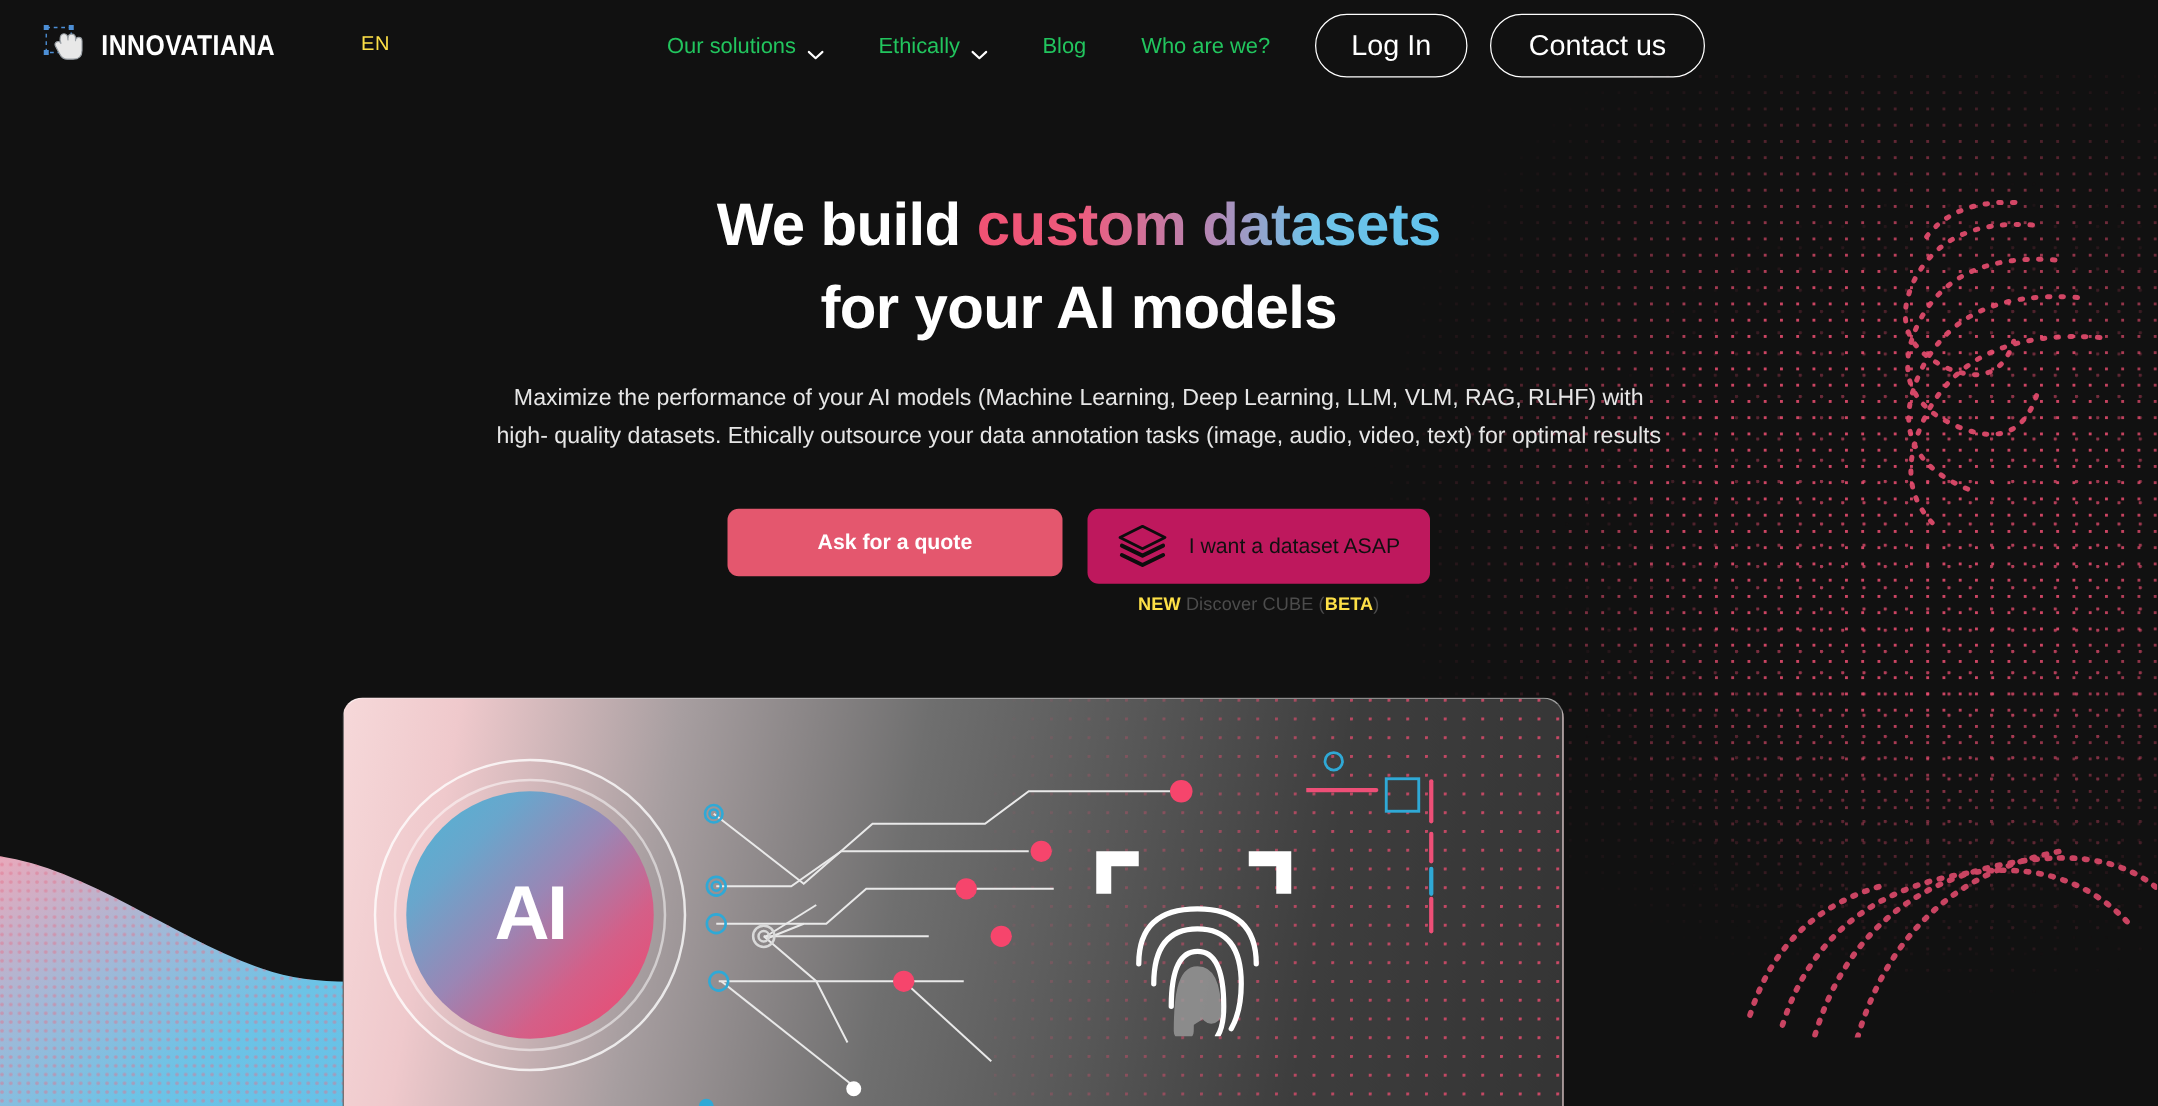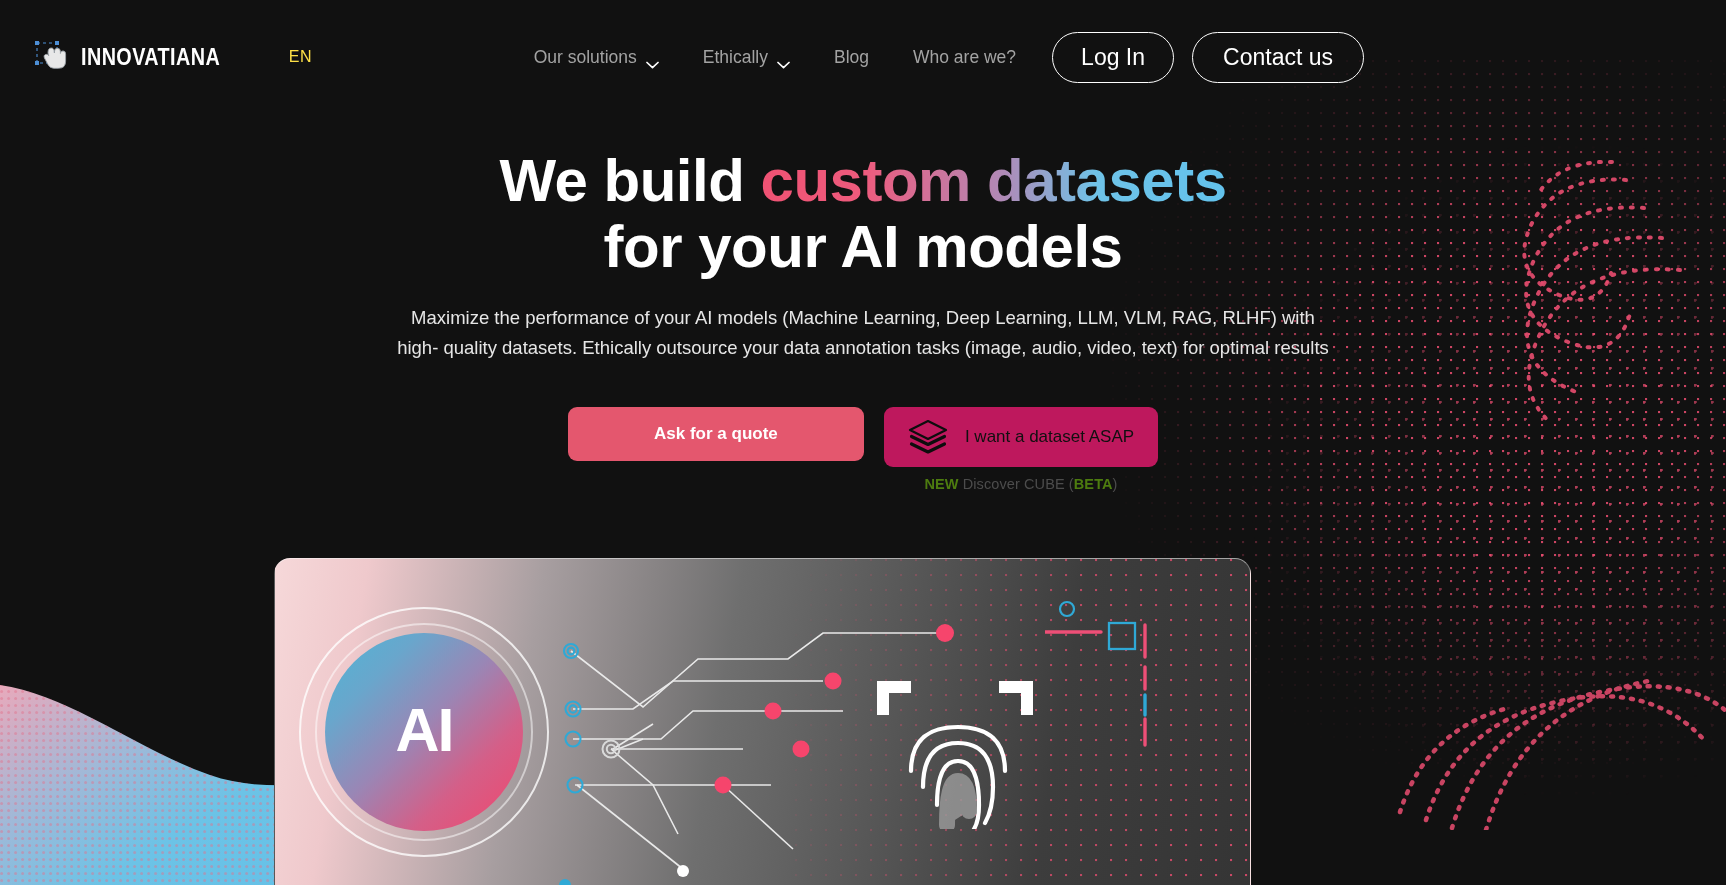--- a/index.html
+++ b/index.html
@@ -69,21 +69,20 @@
     overflow:hidden;
   }
 
   
   .navbar {
     position:absolute; top:0; left:0;
     width:1390px; height:72px;
     display:flex; align-items:center;
     padding:0 26px 0 34px;
     z-index:40;
-    margin-top:21px;
   }
   .brand { display:flex; align-items:center; gap:11px; }
   .brand-mark { width:36px; height:34px; position:relative; }
   .brand-name {
     color:#ffffff;
     font-size:23px;
     letter-spacing:0.5px;
     font-weight:700;
     font-family:"Liberation Sans Narrow","Liberation Sans",sans-serif;
     transform:scaleX(0.86);
@@ -94,21 +93,21 @@
     color:#fde047;
     font-size:16px;
     letter-spacing:0.6px;
   }
   .nav-main {
     margin-left:auto;
     display:flex; align-items:center;
     gap:0px;
   }
   .nav-item {
-    color:#a3a3a3;
+    color:#22c55e;
     font-size:17.5px;
     padding:0 22px;
     display:flex; align-items:center; gap:9px;
     white-space:nowrap;
   }
   .chev { display:inline-block; width:13px; height:8px; }
   .nav-btn {
     border:1.6px solid #ffffff;
     border-radius:26px;
     color:#ffffff;
@@ -122,21 +121,21 @@
 
   
   .hero {
     position:absolute;
     top:0; left:0; width:1726px;
     text-align:center;
     z-index:20;
   }
   .h1 {
     margin-top:148px;
-    font-size:60px;
+    font-size:48px;
     line-height:66px;
     font-weight:700;
     color:#ffffff;
     letter-spacing:-0.5px;
   }
   .h1 .grad {
     background:linear-gradient(90deg,#ef5273 0%,#ee5b7d 22%,#b08ab7 52%,#6fc3e8 72%,#62c2ec 100%);
     -webkit-background-clip:text;
     background-clip:text;
     color:transparent;
@@ -156,21 +155,21 @@
     align-items:flex-start;
     gap:20px;
   }
   .btn-quote {
     background:#e4576e;
     color:#ffffff;
     font-size:17px;
     font-weight:700;
     border-radius:9px;
     padding:17px 0;
-    width:296px;
+    width:268px;
     text-align:center;
     border:none;
   }
   .btn-asap-wrap { display:flex; flex-direction:column; align-items:center; }
   .btn-asap {
     background:#be185d;
     color:#101010;
     font-size:17px;
     border-radius:9px;
     padding:13px 24px;
@@ -179,21 +178,21 @@
     min-width:268px;
     justify-content:flex-start;
   }
   .stack-icon { width:40px; height:34px; flex:0 0 auto; }
   .cube-note {
     margin-top:9px;
     font-size:14.5px;
     color:#4c4c4c;
     letter-spacing:0.1px;
   }
-  .cube-note b { color:#4d7c0f; font-weight:700; }
+  .cube-note b { color:#fde047; font-weight:700; }
 
   
   .hero-card {
     position:absolute;
     left:274px; top:558px;
     width:977px; height:400px;
     border-radius:16px 16px 0 0;
     overflow:hidden;
     border-top:1.5px solid rgba(255,255,255,0.55);
     border-left:1.5px solid rgba(255,255,255,0.18);

